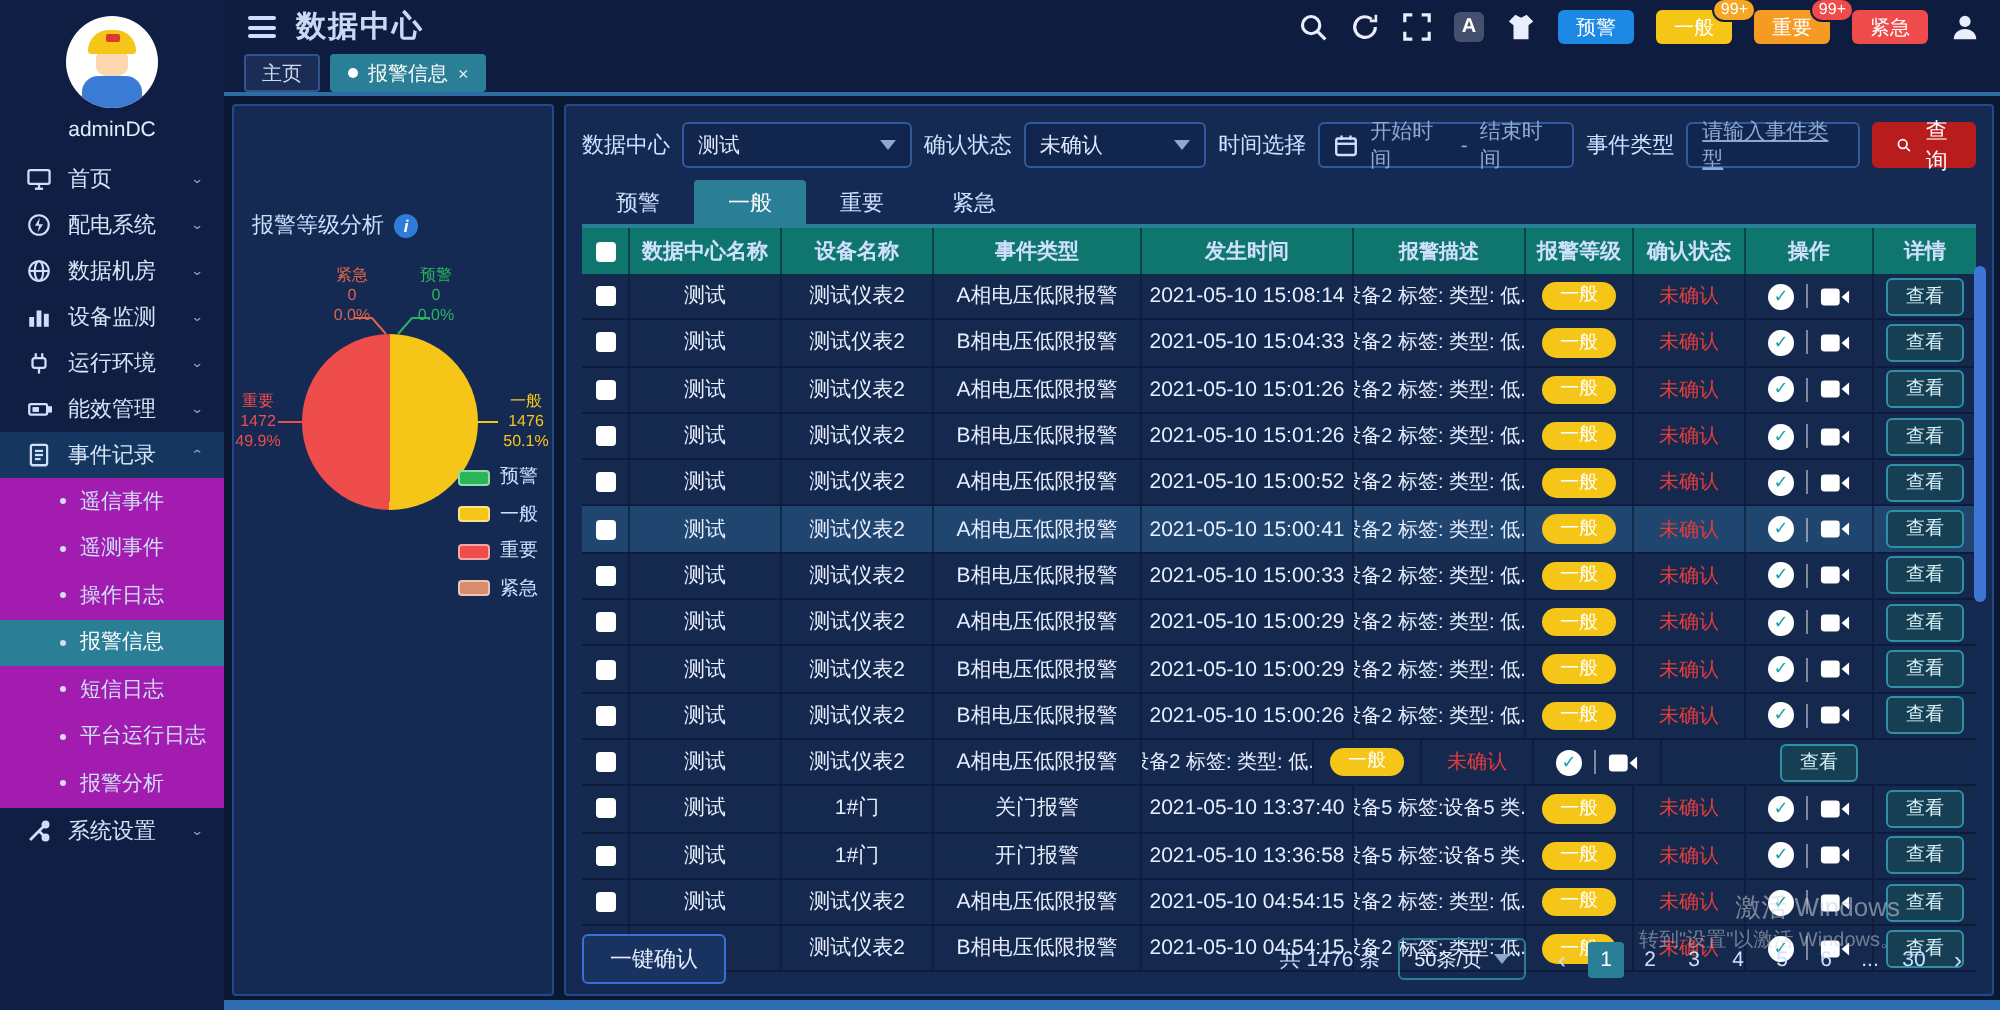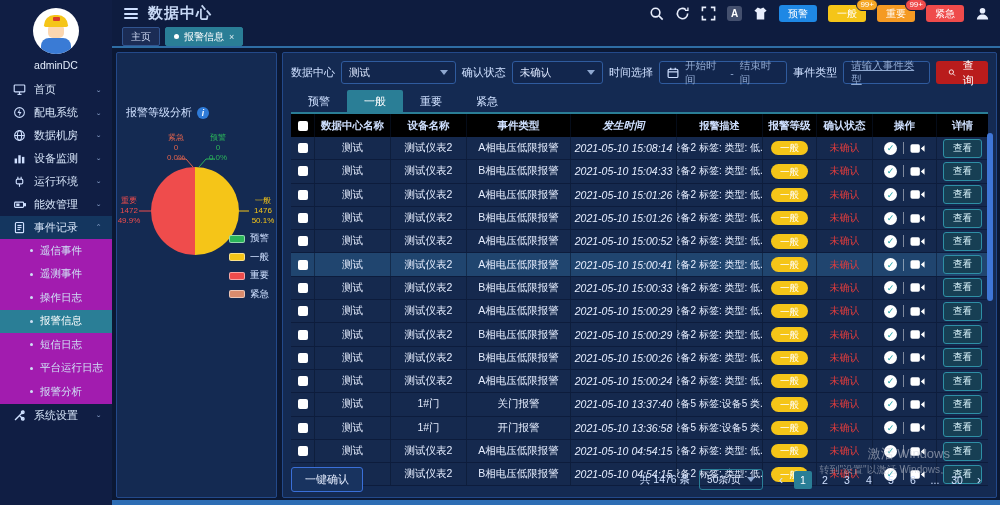--- a/index.html
+++ b/index.html
@@ -76,24 +76,24 @@
   .search-btn { height:23px; background:#b91c1c; border:none; border-radius:3px; color:#fff; font-size:11px; padding:0 12px; display:flex; align-items:center; gap:5px; cursor:pointer; }
   .search-btn svg { width:11px; height:11px; }
 
   .tabs { display:flex; border-bottom:2px solid #2a7e96; margin-top:6px; flex-shrink:0; }
   .tab { padding:4px 17px 3px; font-size:11px; color:#cfe0ff; cursor:pointer; }
   .tab.active { background:#2a7e96; color:#fff; border-radius:2px 2px 0 0; }
 
   .grid { flex:1; display:flex; flex-direction:column; min-height:0; }
   .g-row { display:flex; align-items:stretch; flex-shrink:0; }
   .g-cell { display:flex; align-items:center; justify-content:center; overflow:hidden; white-space:nowrap; border-right:1px solid rgba(10,22,46,.55); }
-  .g-head { background:#000000; height:23px; font-size:10.5px; color:#cfe0ff; font-weight:bold; }
+  .g-head { background:#0f766e; height:23px; font-size:10.5px; color:#cfe0ff; font-weight:bold; }
   .g-body-row { height:23.3px; background:#15294e; border-bottom:1px solid #0d1c3c; font-size:10.5px; color:#e6eeff; cursor:default; }
   .g-body-row.hl { background:#20456f; }
-  .c0{width:24px;} .c1{width:76px;} .c2{width:76px;} .c3{width:104px;} .c4{width:106px;font-style:italic;}
+  .c0{width:24px;} .c1{width:76px;} .c2{width:76px;} .c3{width:104px;} .c4{width:106px;}
   .c5{width:86px; font-size:10px;} .c6{width:54px;} .c7{width:56px;} .c8{width:64px;} .c9{flex:1; border-right:none;}
   .cb { width:10px; height:10px; background:#fff; border-radius:2px; cursor:pointer; }
   .pill { background:#f5c518; color:#fff; font-size:9.5px; border-radius:9px; padding:1.5px 9px; line-height:1.2; }
   .status-unconfirmed { color:#e23c3c; font-size:10px; }
   .op-wrap { display:flex; align-items:center; gap:6px; }
   .chk-circle { width:13px; height:13px; border-radius:50%; background:#fff; color:#17a2a8; font-size:9px; font-weight:bold; display:flex; align-items:center; justify-content:center; cursor:pointer; }
   .op-div { width:1px; height:12px; background:rgba(255,255,255,.45); }
   .cam { width:15px; height:11px; color:#fff; cursor:pointer; }
   .cam svg { width:15px; height:11px; display:block; }
   .view-btn { background:#173f54; border:1px solid #2e8fa5; border-radius:3px; color:#d8f3fa; font-size:9.5px; padding:2px 9px; cursor:pointer; }
@@ -745,21 +745,20 @@
                 <button class="view-btn">查看</button>
               </div>
             </div>
             <div class="g-row g-body-row">
               <div class="g-cell c0">
                 <span class="cb"></span>
               </div>
               <div class="g-cell c1">测试</div>
               <div class="g-cell c2">测试仪表2</div>
               <div class="g-cell c3">A相电压低限报警</div>
-              <div class="g-cell c4">2021-05-10 15:00:24</div>
               <div class="g-cell c5">设备2 标签: 类型: 低...</div>
               <div class="g-cell c6">
                 <span class="pill">一般</span>
               </div>
               <div class="g-cell c7">
                 <span class="status-unconfirmed">未确认</span>
               </div>
               <div class="g-cell c8">
                 <span class="op-wrap">
                   <span class="chk-circle">✓</span>

